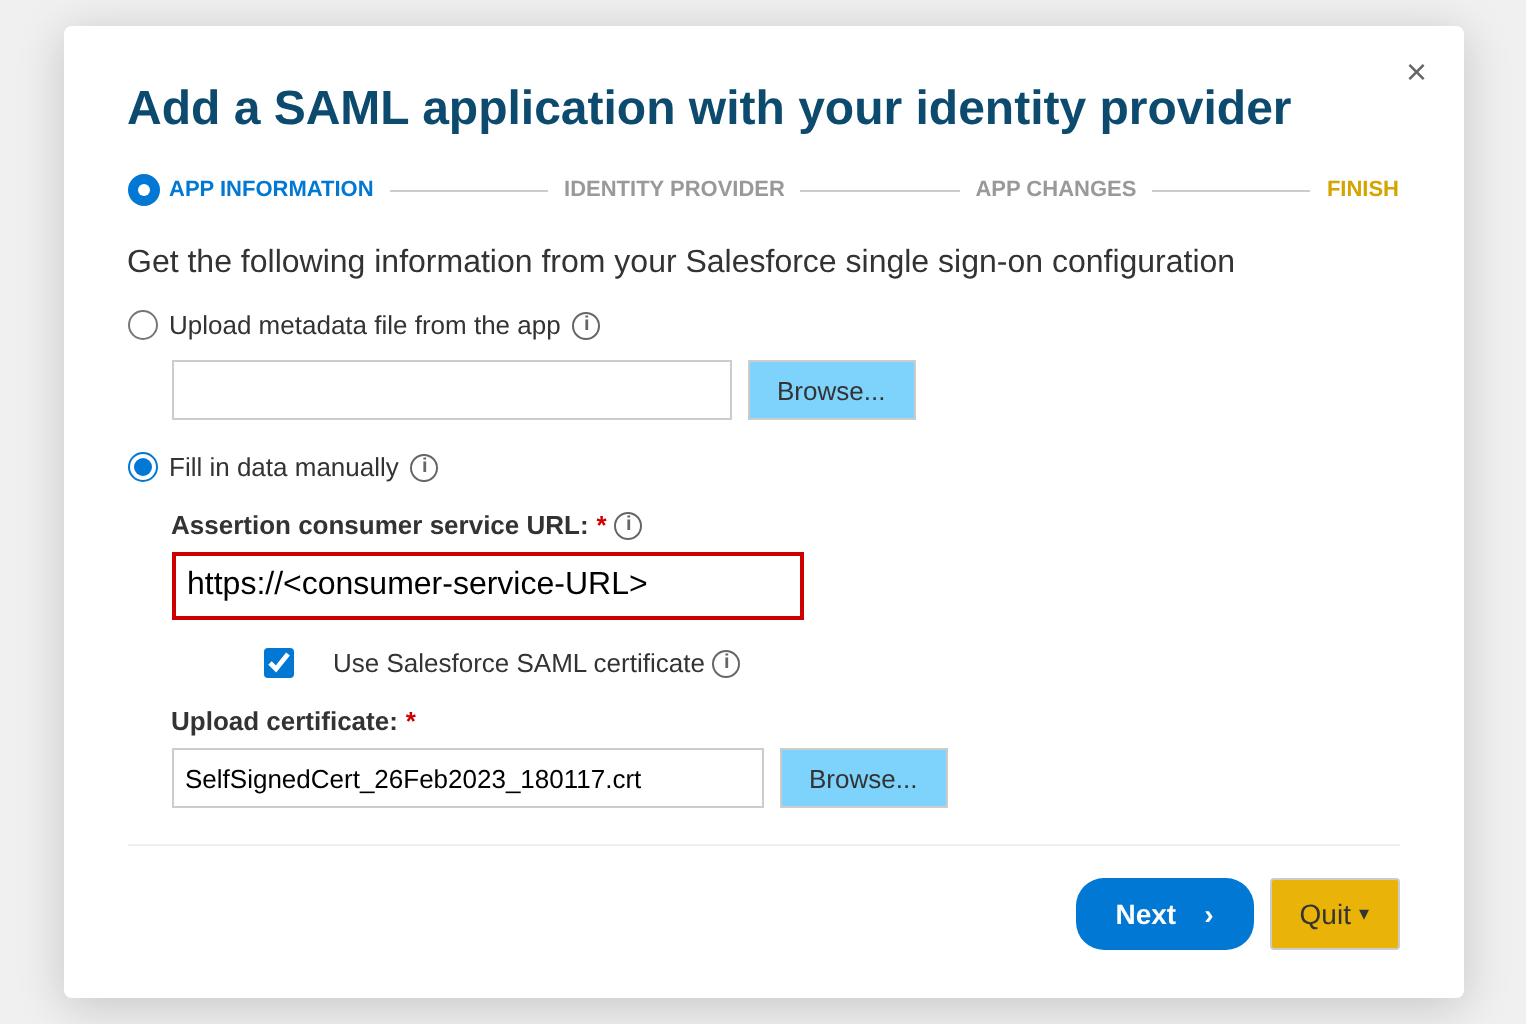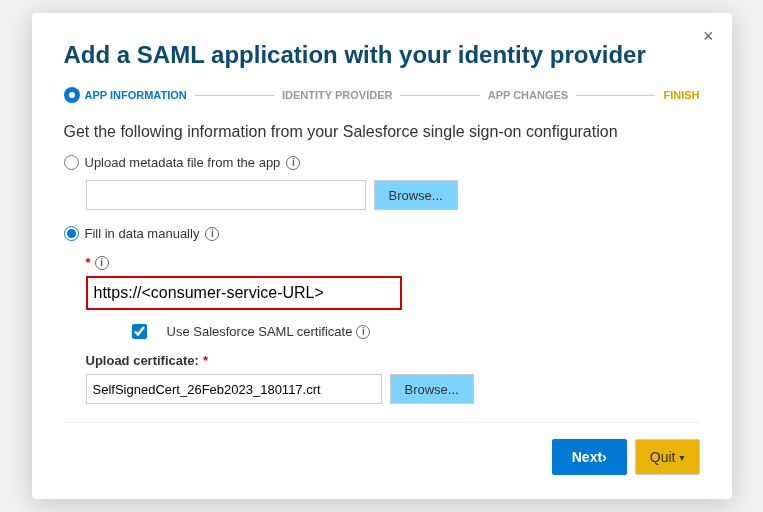--- a/index.html
+++ b/index.html
@@ -245,22 +245,22 @@
       background: #0078d4;
       color: #fff;
       border: none;
       height: 36px;
       padding: 0 20px;
       font-size: 14px;
       font-weight: 600;
       cursor: pointer;
       display: flex;
       align-items: center;
-      gap: 0;
-      border-radius: 2px;
+      gap: 14px;
+      border-radius: 14px;
     }
     .quit-btn {
       background: #eab308;
       color: #333;
       border: 1px solid #ccc;
       height: 36px;
       padding: 0 14px;
       font-size: 14px;
       cursor: pointer;
       display: flex;
@@ -314,20 +314,21 @@
   </div>
 
   <div class="manual-option">
     <input type="radio" name="data-source" id="manual-radio" checked="" style="">
     <label for="manual-radio">Fill in data manually</label>
     <span class="info-icon">i</span>
   </div>
 
   <div class="field-section">
     <div class="field-label">
+      <span>Assertion consumer service URL:</span>
       <span class="required-star">*</span>
       <span class="info-icon">i</span>
     </div>
     <div class="url-input-wrapper">
       <input type="text" class="url-input" value="https://&lt;consumer-service-URL&gt;" style="">
     </div>
   </div>
 
   <div class="checkbox-row">
     <input type="checkbox" id="saml-cert-check" checked="" style="">

